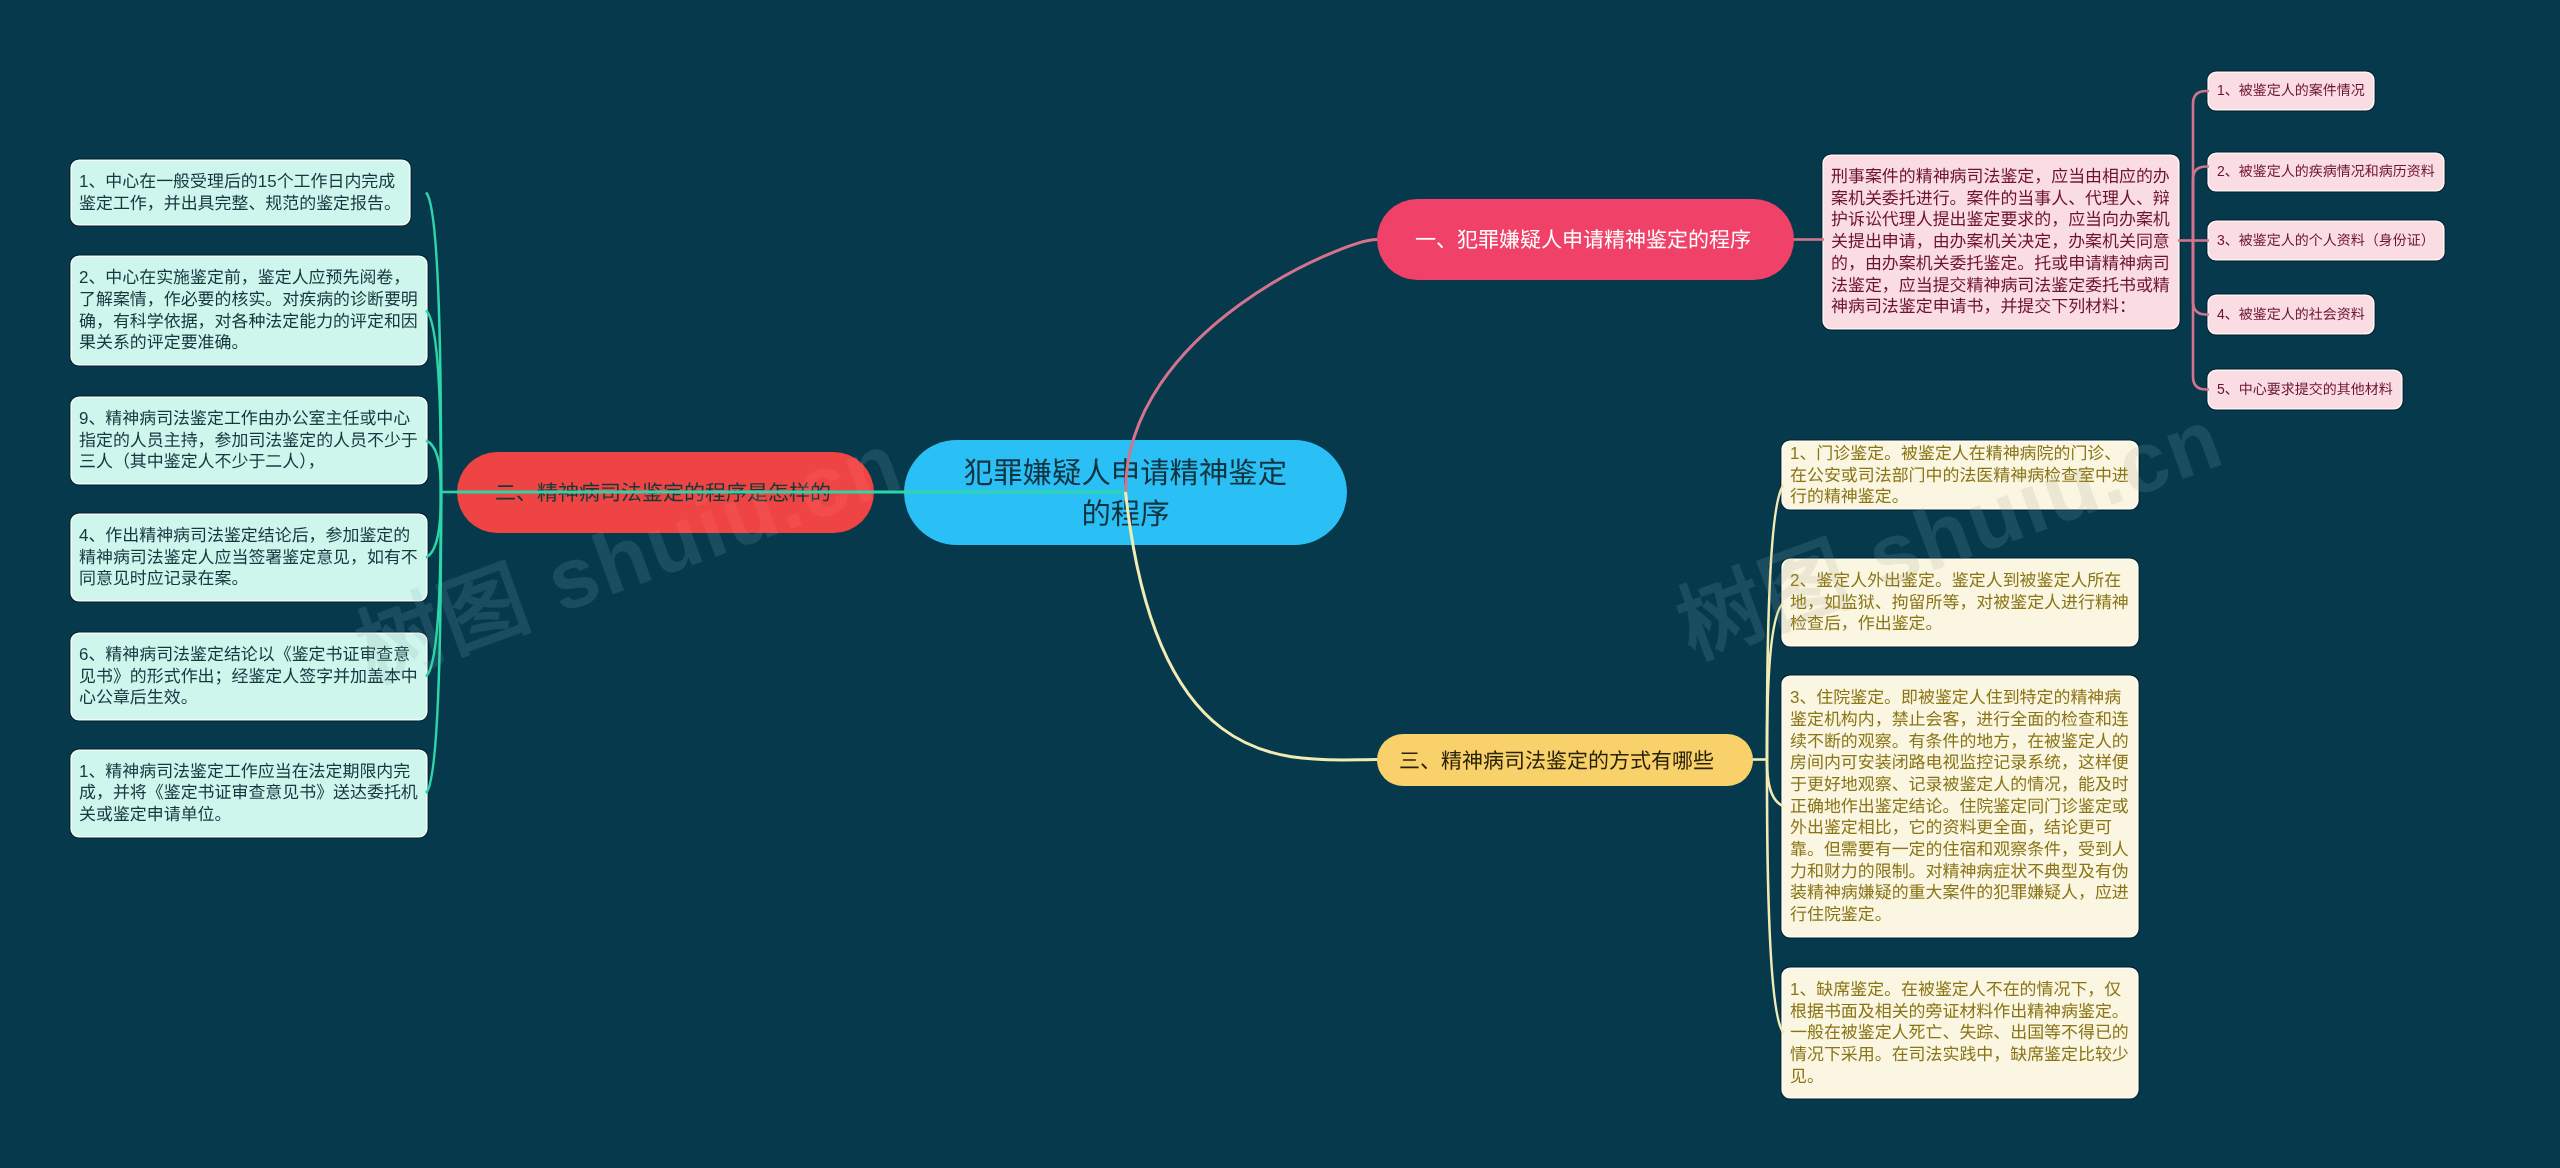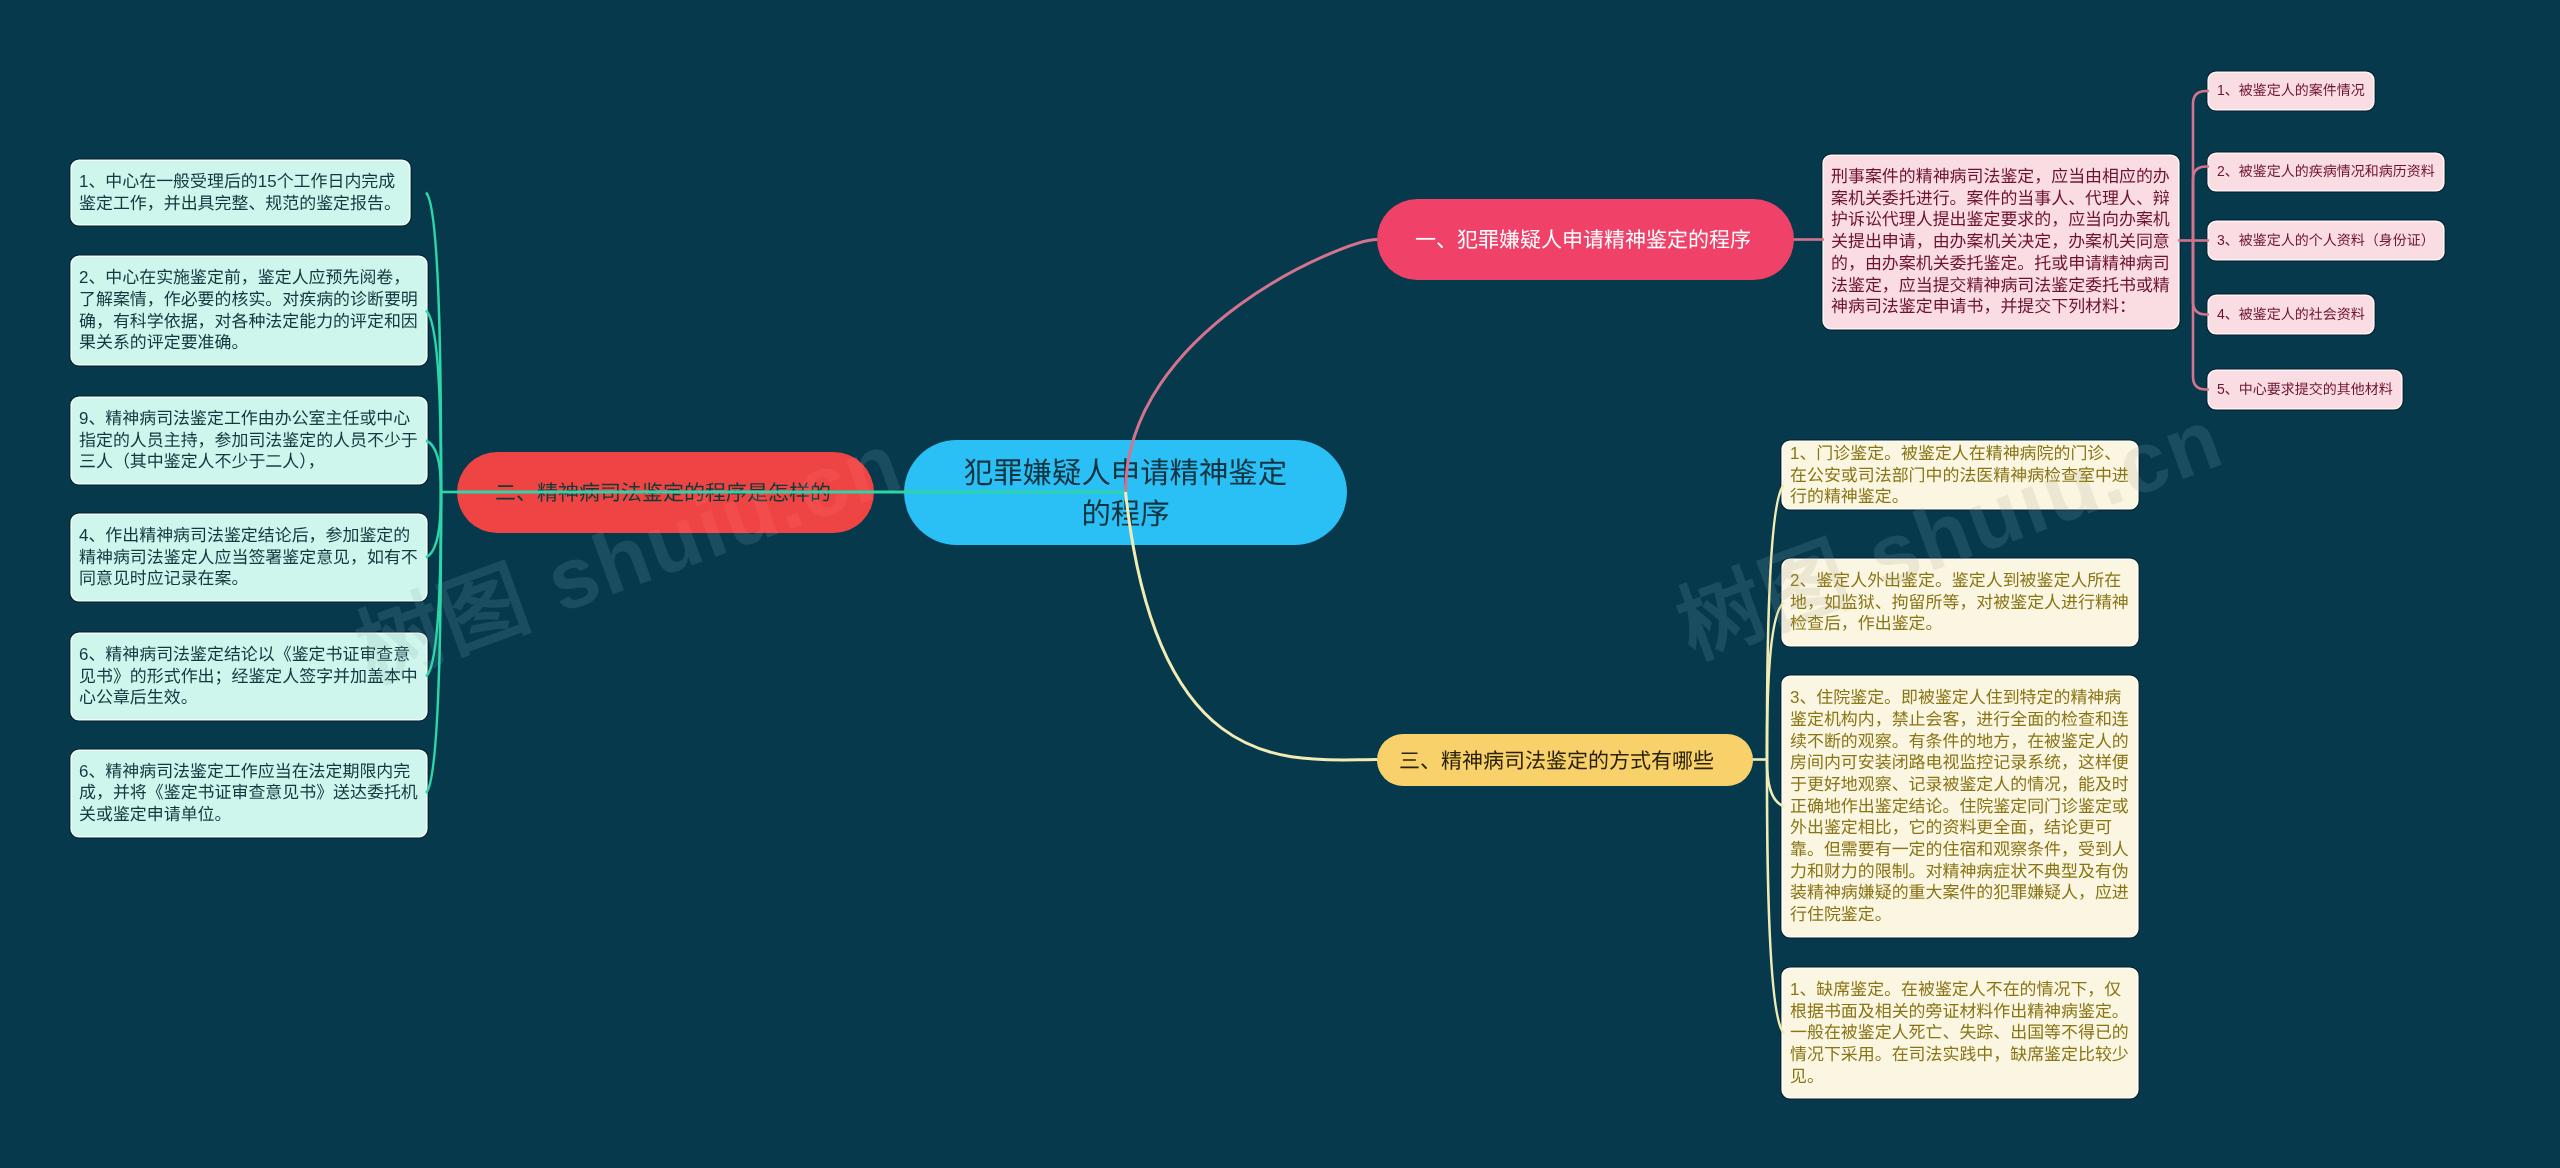--- a/index.html
+++ b/index.html
@@ -115,21 +115,21 @@
   <div class="node leaf mint" style="left:72px;top:397.9px;width:354px;height:85.1px;">
     <span>9、精神病司法鉴定工作由办公室主任或中心指定的人员主持，参加司法鉴定的人员不少于三人（其中鉴定人不少于二人），</span>
   </div>
   <div class="node leaf mint" style="left:72px;top:515.0px;width:354px;height:85.1px;">
     <span>4、作出精神病司法鉴定结论后，参加鉴定的精神病司法鉴定人应当签署鉴定意见，如有不同意见时应记录在案。</span>
   </div>
   <div class="node leaf mint" style="left:72px;top:634.0px;width:354px;height:85.1px;">
     <span>6、精神病司法鉴定结论以《鉴定书证审查意见书》的形式作出；经鉴定人签字并加盖本中心公章后生效。</span>
   </div>
   <div class="node leaf mint" style="left:72px;top:750.5px;width:354px;height:85.1px;">
-    <span>6、精神病司法鉴定工作应当在法定期限内完成，并将《鉴定书证审查意见书》送达委托机关或鉴定申请单位。</span>
+    <span>1、精神病司法鉴定工作应当在法定期限内完成，并将《鉴定书证审查意见书》送达委托机关或鉴定申请单位。</span>
   </div>
   <div class="node leaf cream" style="left:1783px;top:442.4px;width:354px;height:66px;align-items:center;">
     <span>1、门诊鉴定。被鉴定人在精神病院的门诊、在公安或司法部门中的法医精神病检查室中进行的精神鉴定。</span>
   </div>
   <div class="node leaf cream" style="left:1783px;top:560.0px;width:354px;height:85.1px;">
     <span>2、鉴定人外出鉴定。鉴定人到被鉴定人所在地，如监狱、拘留所等，对被鉴定人进行精神检查后，作出鉴定。</span>
   </div>
   <div class="node leaf cream" style="left:1783px;top:677.1px;width:354px;height:258.7px;">
     <span>3、住院鉴定。即被鉴定人住到特定的精神病鉴定机构内，禁止会客，进行全面的检查和连续不断的观察。有条件的地方，在被鉴定人的房间内可安装闭路电视监控记录系统，这样便于更好地观察、记录被鉴定人的情况，能及时正确地作出鉴定结论。住院鉴定同门诊鉴定或外出鉴定相比，它的资料更全面，结论更可靠。但需要有一定的住宿和观察条件，受到人力和财力的限制。对精神病症状不典型及有伪装精神病嫌疑的重大案件的犯罪嫌疑人，应进行住院鉴定。</span>
   </div>

